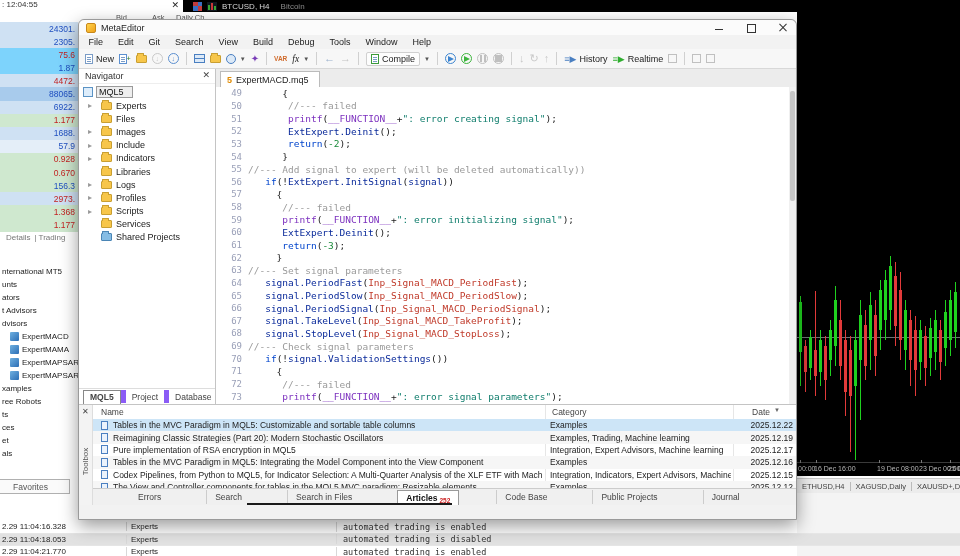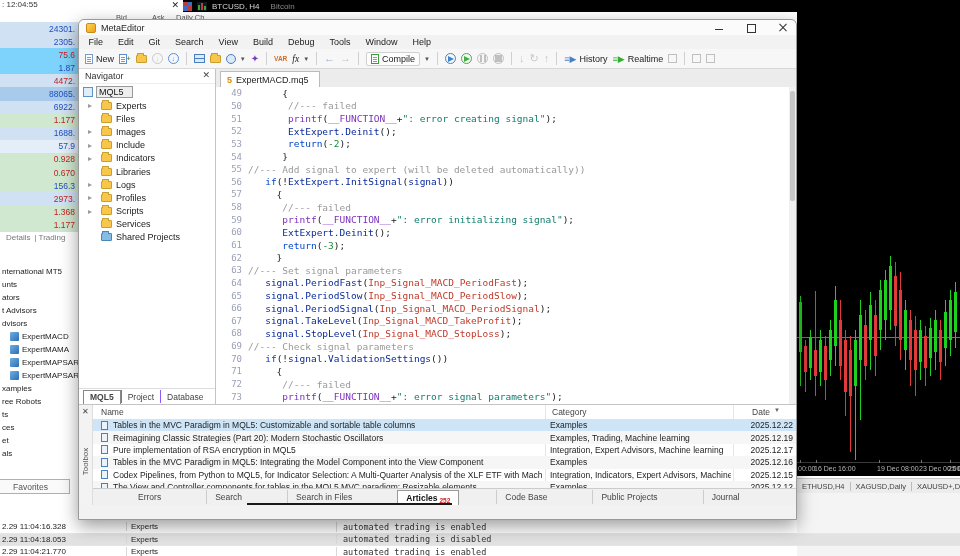--- a/index.html
+++ b/index.html
@@ -4,21 +4,21 @@
 <style>
   html,body{margin:0;padding:0;background:#888;}
   #stage{position:relative;width:960px;height:556px;background:#ffffff;overflow:hidden;
          font-family:"Liberation Sans",sans-serif;-webkit-font-smoothing:antialiased;}
   .abs{position:absolute;}
 
   
   #mw-titlebar{left:0;top:0;width:183px;height:12px;background:#fff;font-size:8px;color:#333;}
   #mw-clock{position:absolute;left:2px;top:0;}
   #mw-close{position:absolute;right:4px;top:0;font-size:9px;color:#222;line-height:11px;}
-  #top-black{left:183px;top:0;width:777px;height:12px;background:#000;display:flex;align-items:center;gap:5px;box-sizing:border-box;}
+  #top-black{left:183px;top:0;width:777px;height:12px;background:#000;display:flex;align-items:center;gap:5px;padding-left:10px;box-sizing:border-box;}
   .mwic{width:9px;height:9px;display:inline-block;}
   .mwic .r1,.mwic .r2{display:block;width:9px;height:4.5px;}
   .mwic .r1{background:linear-gradient(90deg,#c23b3b 50%,#3b6fc2 50%);}
   .mwic .r2{background:linear-gradient(90deg,#3b6fc2 50%,#c23b3b 50%);}
   .chic{width:10px;height:9px;display:inline-flex;align-items:flex-end;gap:1px;background:#101820;padding:1px;box-sizing:border-box;}
   .chic i{display:block;width:2px;background:#38a838;}
   .chic i.red{background:#c83838;}
   #sym-text{color:#d8d8d8;font-size:8px;}
   #sym-desc{color:#8a8a8a;font-size:8px;margin-left:6px;}
 
@@ -112,21 +112,21 @@
   #nav-close{position:absolute;right:5px;top:1px;font-size:9px;color:#444;}
   #nav-root{display:flex;align-items:center;height:14px;margin:1px 0 0 4px;}
   .mql5-ic{width:10px;height:10px;border:1px solid #5b93c4;background:#ddedfb;box-sizing:border-box;margin-right:3px;}
   #nav-root-label{font-size:9px;color:#111;border:1px solid #9a9a9a;background:#eee;padding:0 8px 0 2px;}
   .nav-item{height:13.2px;display:flex;align-items:center;font-size:9px;color:#222;position:relative;padding-left:10px;}
   .nav-arrow{position:absolute;left:9px;color:#999;font-size:8px;}
   .nav-item .folder{margin:0 4px 0 12px;}
   #nav-tabs{position:absolute;left:0;bottom:0;height:15px;display:flex;align-items:center;font-size:8.5px;color:#444;width:100%;border-top:1px solid #ddd;}
   #nav-tabs .ntab{padding:0 6px;height:13px;display:flex;align-items:center;}
   #nav-tabs .ntab.active{background:#fff;border:1px solid #888;border-bottom:none;font-weight:bold;margin-left:4px;}
-  #nav-tabs .ntab + .ntab{border-left:1px solid #8b5cf6;}
+  #nav-tabs .ntab + .ntab{border-left:5px solid #8b5cf6;}
 
   
   #editor{position:absolute;left:137px;top:49px;right:0;height:335px;background:#fff;}
   #edtabbar{height:18px;background:#ececec;border-bottom:1px solid #cfcfcf;display:flex;align-items:flex-end;}
   #edtab{background:#fff;border:1px solid #bbb;border-bottom:none;height:15px;display:flex;align-items:center;gap:4px;
          padding:0 10px 0 6px;font-size:9px;margin-left:4px;}
   #edtab .badge5{color:#e08a00;font-weight:bold;}
   #edtab .fname{color:#222;}
   #code{position:absolute;left:0;top:18px;right:7px;bottom:0;overflow:hidden;background:#fff;}
   .cl{height:12.65px;display:flex;align-items:center;}

